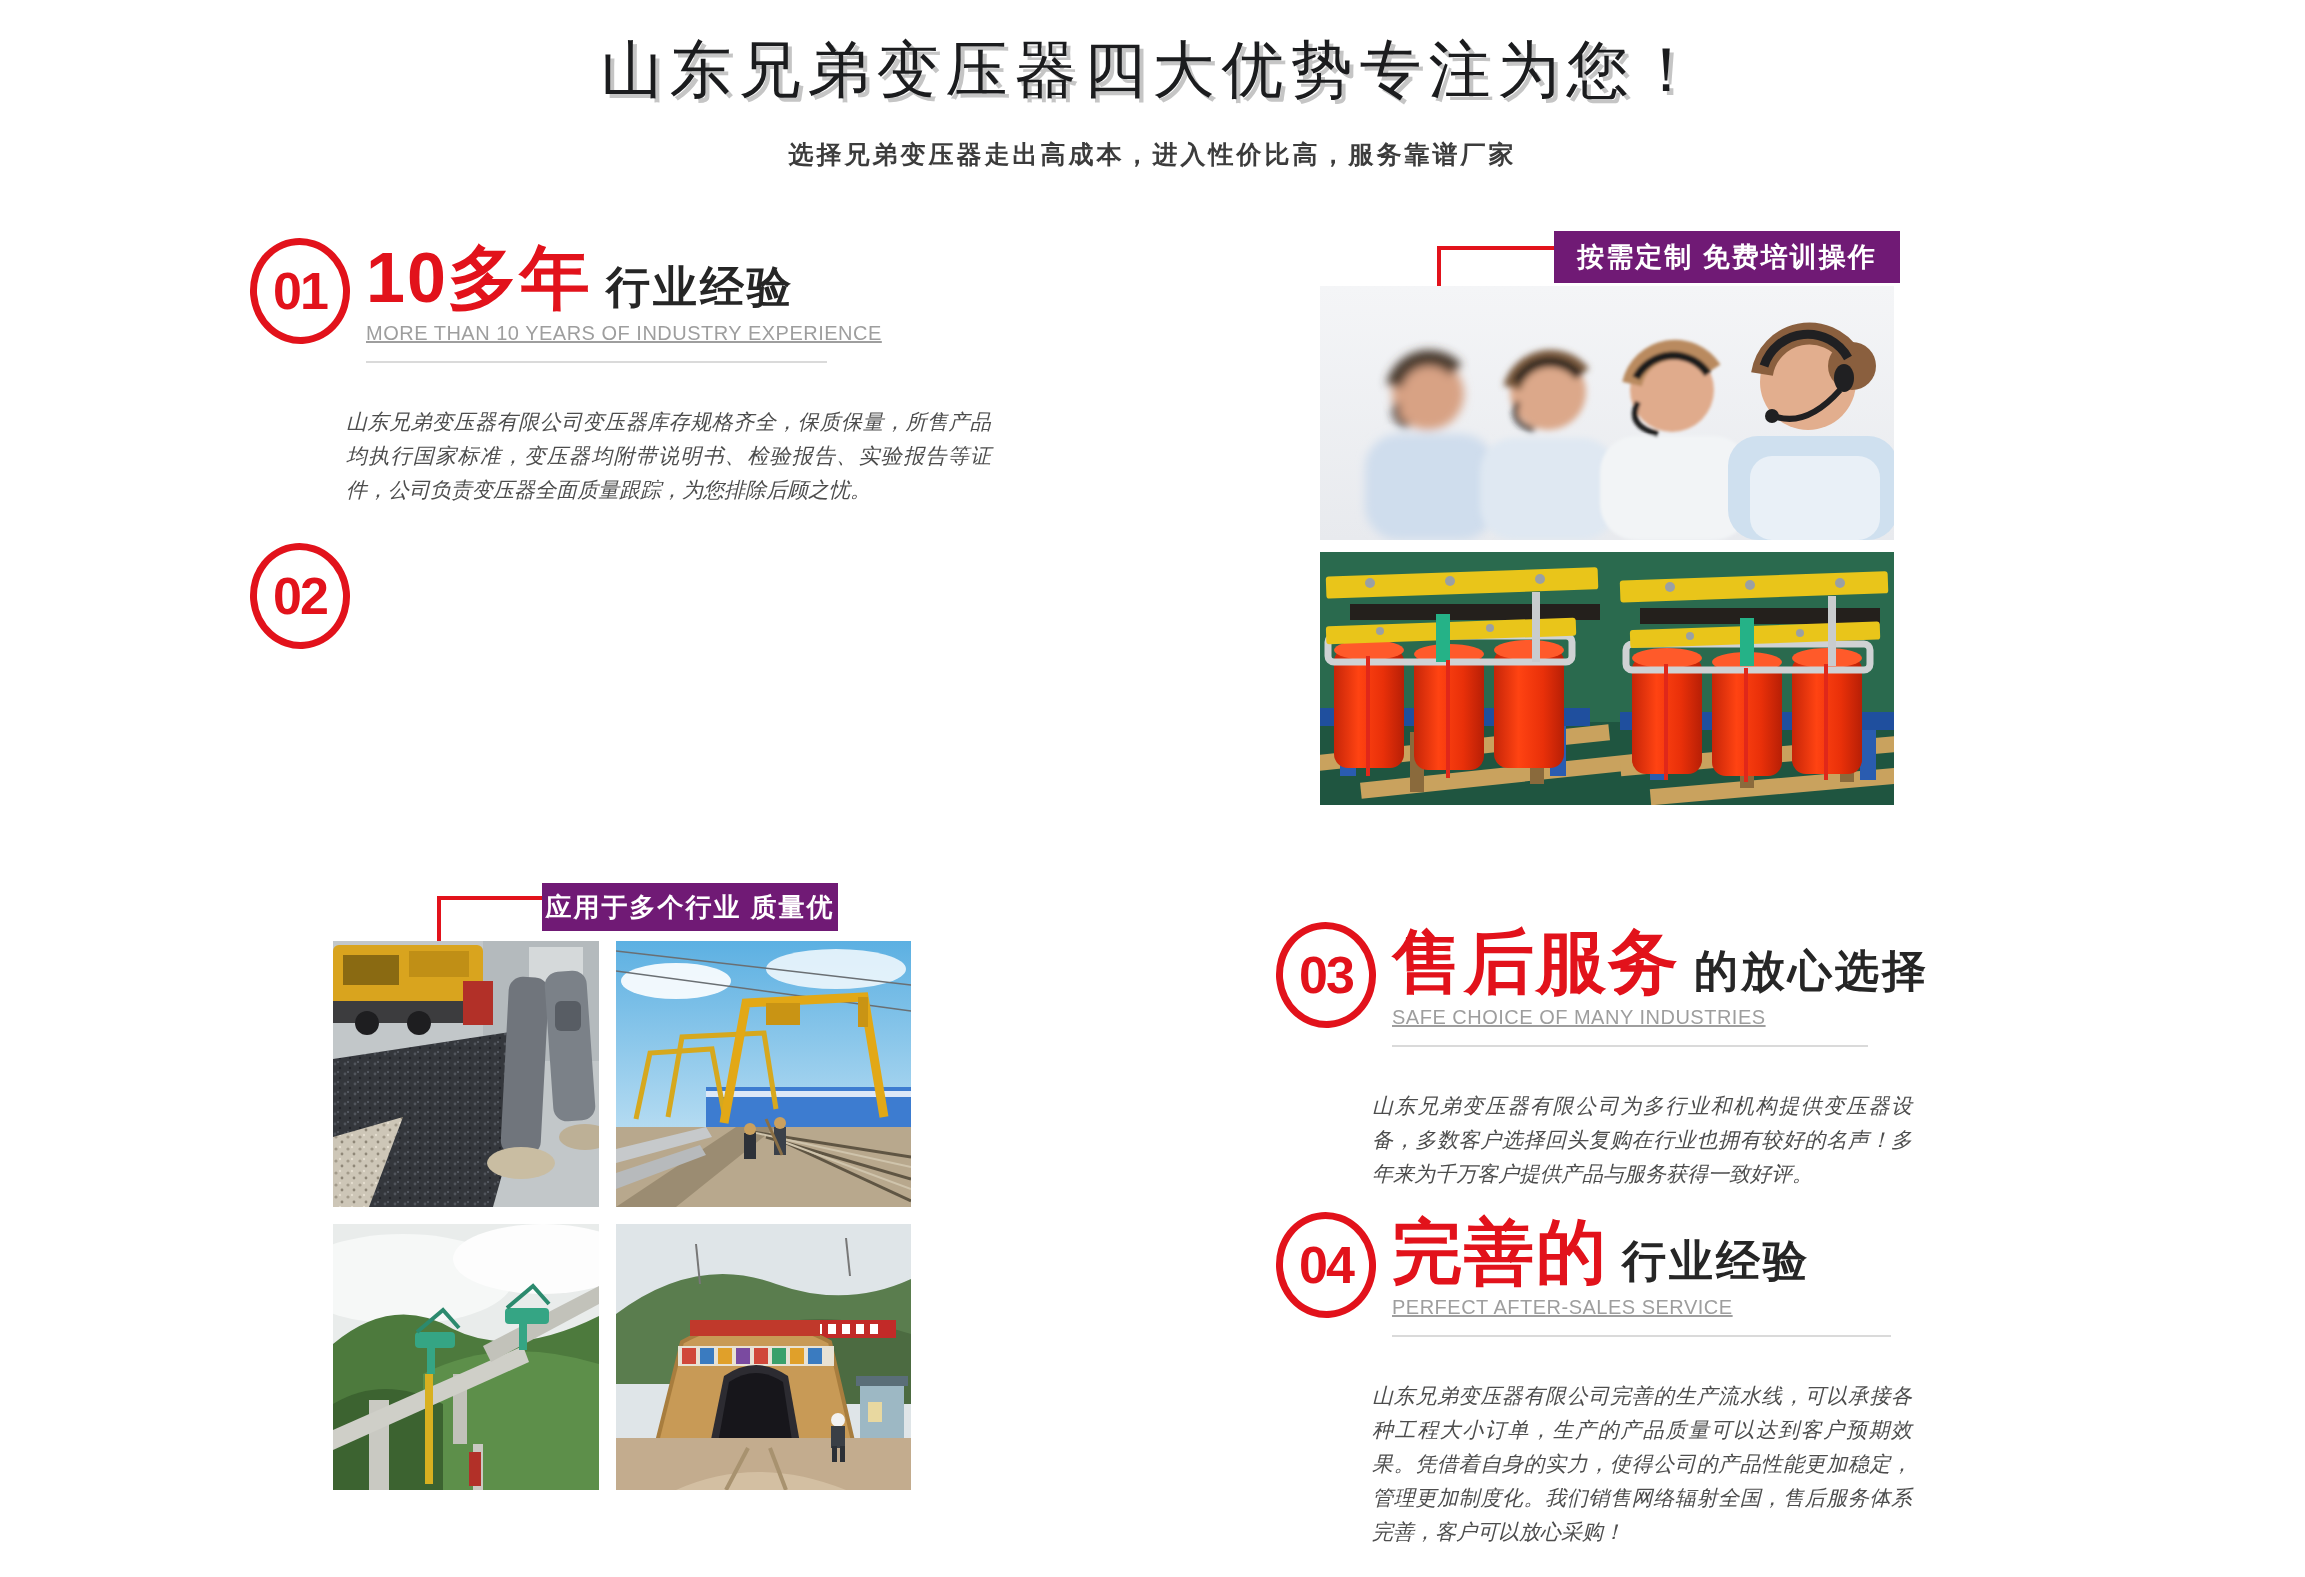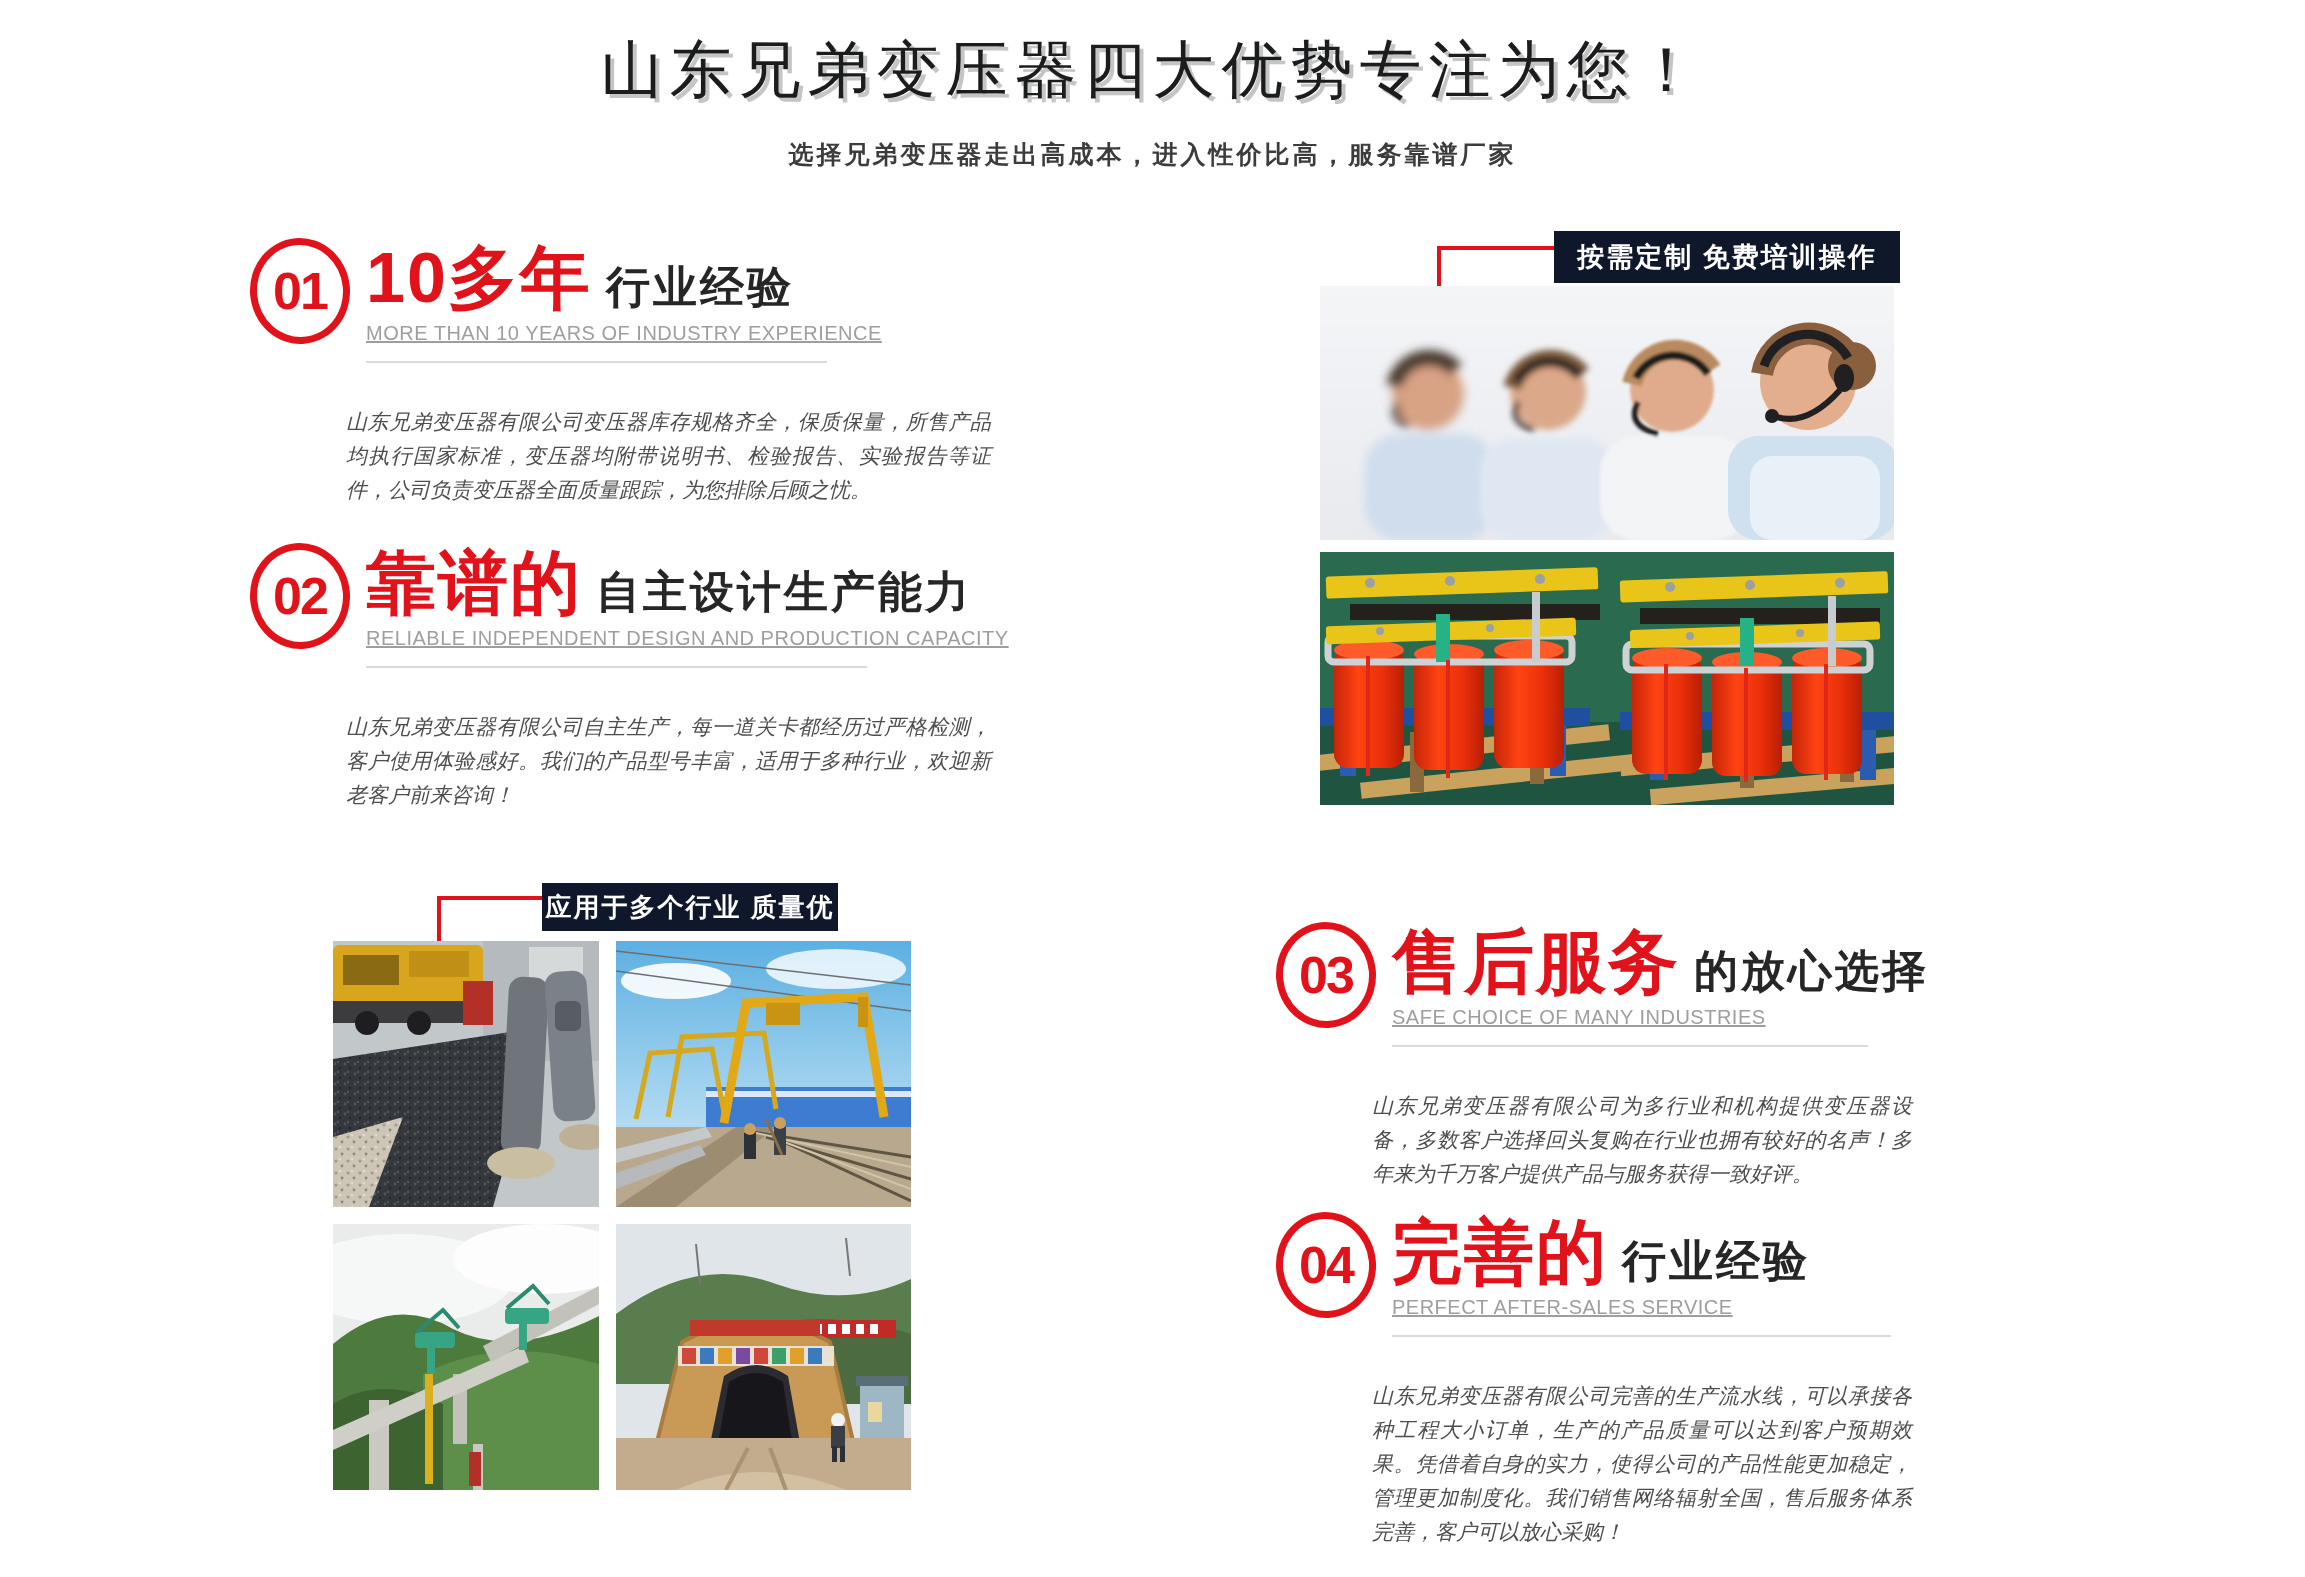--- a/index.html
+++ b/index.html
@@ -23,21 +23,21 @@
   .hl{font-size:70px;line-height:80px;font-weight:800;color:#e2121b;letter-spacing:2px;}
   .rest{font-size:44px;font-weight:700;color:#262626;margin-left:14px;letter-spacing:3px;}
   .eng{font-size:20px;color:#9e9e9e;margin-top:4px;letter-spacing:.5px;text-decoration:underline;}
   .divider{height:2px;background:#dadada;margin-top:16px;}
   .d1{width:461px;}.d2{width:501px;}.d3{width:476px;}.d4{width:499px;}
   .body-text{margin-top:42px;margin-left:-20px;font-size:21px;line-height:34px;
     color:#4d4d4d;text-align:justify;font-style:italic;}
   .w-left{width:645px;}.w-right{width:540px;}
 
   
-  .tag{position:absolute;background:#0f172a;color:#fff;display:flex;align-items:center;
+  .tag{position:absolute;background:#701a75;color:#fff;display:flex;align-items:center;
     justify-content:center;font-weight:700;letter-spacing:2px;}
   .tag-top{left:1554px;top:231px;width:346px;height:52px;font-size:27px;}
   .tag-mid{left:542px;top:883px;width:296px;height:48px;font-size:26px;}
   .conn{position:absolute;background:#e2121b;}
   .c1h{left:1437px;top:246px;width:117px;height:4px;}
   .c1v{left:1437px;top:246px;width:4px;height:44px;}
   .c2h{left:437px;top:896px;width:105px;height:4px;}
   .c2v{left:437px;top:896px;width:4px;height:47px;}
 
   
@@ -70,29 +70,20 @@
       <div class="eng">MORE THAN 10 YEARS OF INDUSTRY EXPERIENCE</div>
       <div class="divider d1"></div>
       <div class="body-text w-left">山东兄弟变压器有限公司变压器库存规格齐全，保质保量，所售产品均执行国家标准，变压器均附带说明书、检验报告、实验报告等证件，公司负责变压器全面质量跟踪，为您排除后顾之忧。</div>
     </div>
   </div>
 
   <div class="section" style="left:250px;top:543px;">
     <div class="badge">
         <span>02</span>
       </div>
-    <div class="sec-content">
-      <div class="head-row">
-        <span class="hl">靠谱的</span>
-        <span class="rest">自主设计生产能力</span>
-      </div>
-      <div class="eng">RELIABLE INDEPENDENT DESIGN AND PRODUCTION CAPACITY</div>
-      <div class="divider d2"></div>
-      <div class="body-text w-left">山东兄弟变压器有限公司自主生产，每一道关卡都经历过严格检测，客户使用体验感好。我们的产品型号丰富，适用于多种行业，欢迎新老客户前来咨询！</div>
-    </div>
   </div>
 
   <div class="section" style="left:1276px;top:922px;">
     <div class="badge">
         <span>03</span>
       </div>
     <div class="sec-content">
       <div class="head-row">
         <span class="hl">售后服务</span>
         <span class="rest">的放心选择</span>

